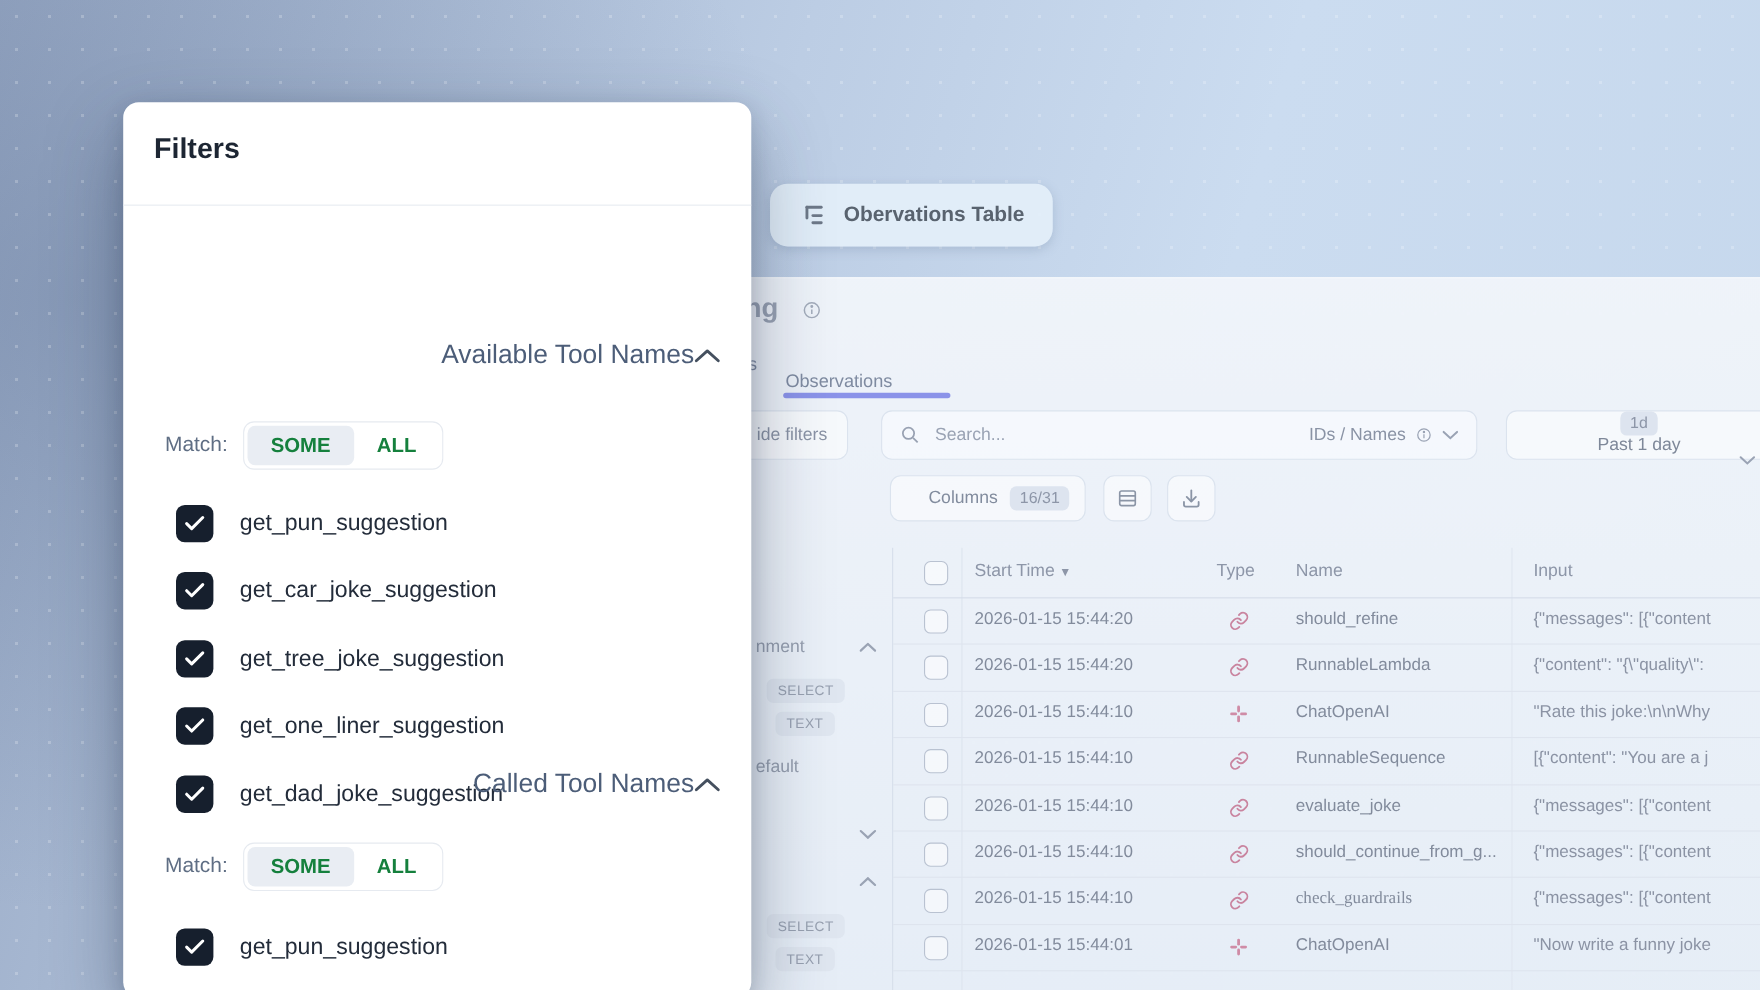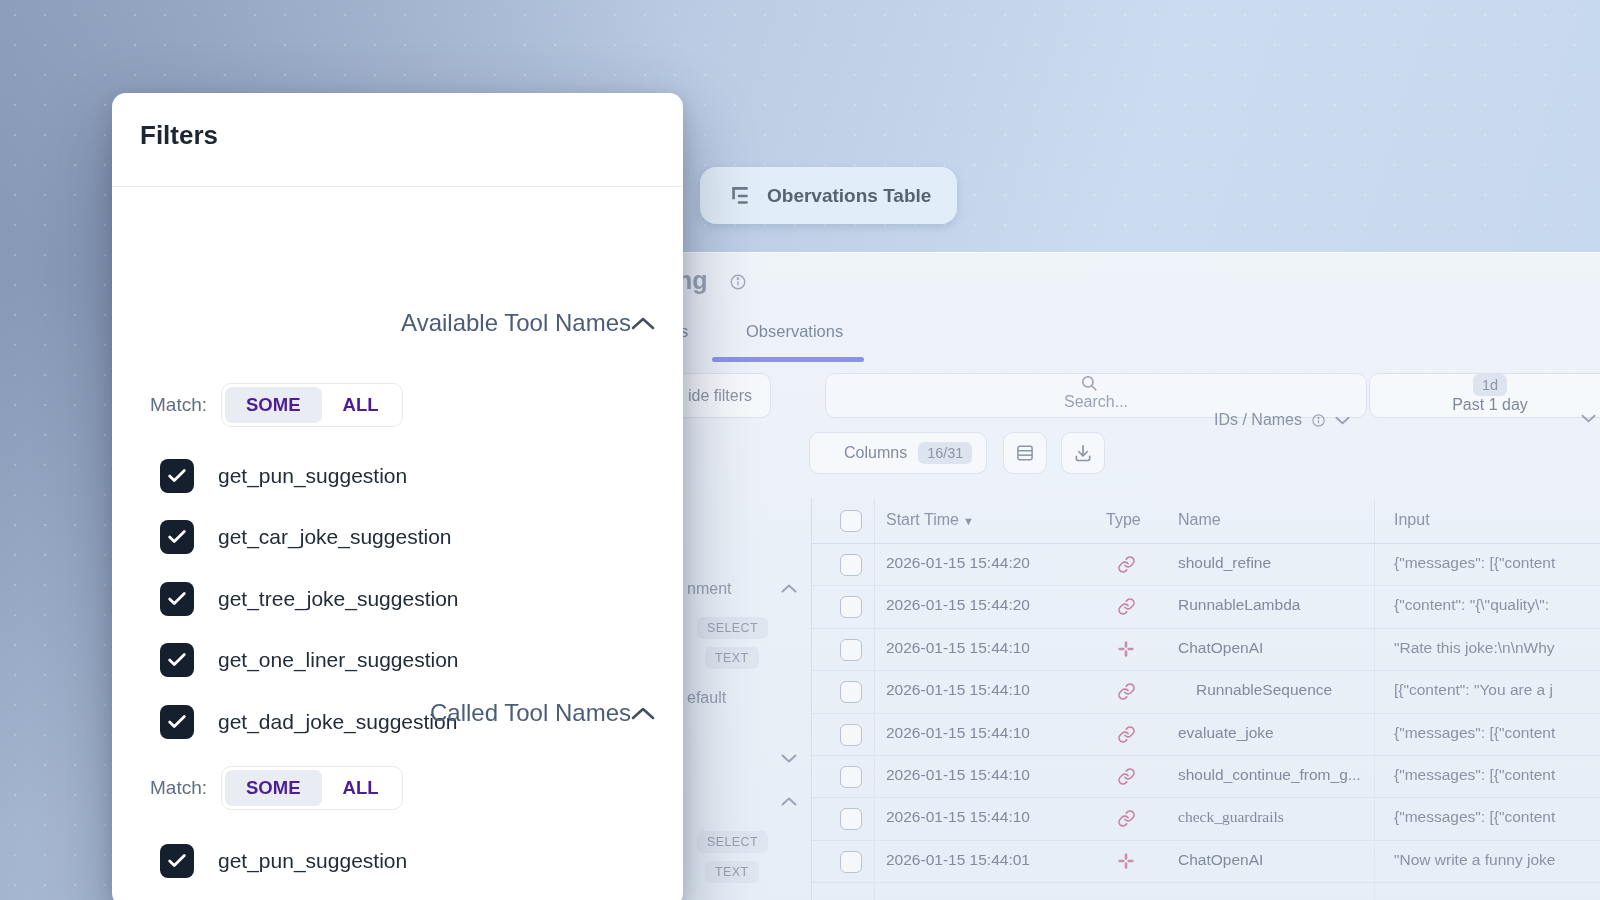--- a/index.html
+++ b/index.html
@@ -73,21 +73,21 @@
     background:#ffffff; border-radius:14px;
     box-shadow:0 28px 70px rgba(28,43,68,0.38), 0 6px 18px rgba(28,43,68,0.16);
   }
   .m-title { position:absolute; left:28px; top:27px; font-size:26px; font-weight:600; color:#1d2633; }
   .m-div { position:absolute; left:0; right:0; top:93px; height:1px; background:#e7ebf1; }
   .sec-head { position:absolute; left:28px; right:28px; display:flex; align-items:center; justify-content:flex-end; }
   .sec-title { font-size:24px; font-weight:500; color:#4c5d78; }
   .match-row { position:absolute; left:38px; display:flex; align-items:center; height:46px; }
   .match-label { font-size:19px; color:#5f6e84; }
   .toggle { display:flex; margin-left:14px; border:1px solid #e6eaf0; border-radius:10px; padding:3px; background:#fff; }
-  .seg { padding:7px 21px; font-size:18.5px; font-weight:600; color:#4c1d95; border-radius:7px; }
+  .seg { padding:7px 21px; font-size:18.5px; font-weight:600; color:#15803d; border-radius:7px; }
   .seg.sel { background:#e9edf3; }
   .items { position:absolute; left:48px; right:28px; }
   .item { display:flex; align-items:center; height:61.5px; }
   .mcb {
     width:34px; height:34px; border-radius:8px; background:#161f2d; flex:0 0 auto;
     display:flex; align-items:center; justify-content:center;
   }
   .item-label { margin-left:24px; font-size:21px; color:#232c3a; }
 
   svg { display:block; }
@@ -103,28 +103,28 @@
     <div class="abs app-title">ng</div>
     <span class="abs" style="left:52px;top:20px;">
       <svg width="18" height="18" viewBox="0 0 24 24" fill="none" stroke="#a2abba" stroke-width="1.8">
         <circle cx="12" cy="12" r="9"></circle>
           <line x1="12" y1="11" x2="12" y2="16.5"></line>
           <circle cx="12" cy="7.6" r="0.9" fill="#a2abba"></circle>
       </svg>
     </span>
 
     <div class="abs tab" style="left:3px;top:69px;">s</div>
-    <div class="abs tab" style="left:37px;top:69px;margin-left:32px;">Observations</div>
+    <div class="abs tab" style="left:37px;top:85px;">Observations</div>
     <div class="abs tab-underline"></div>
 
     <div class="gbtn" style="left:-58px;top:120px;width:152px;height:45px;justify-content:flex-end;padding-right:18px;">
       <span>ide filters</span>
     </div>
 
-    <div class="gbtn" style="left:148px;top:120px;width:542px;height:45px;background:rgba(250,252,255,0.6);padding:0 16px;flex-direction:column;">
+    <div class="gbtn" style="left:124px;top:120px;width:542px;height:45px;background:rgba(250,252,255,0.6);padding:0 16px;">
       <span style="margin-right:13px;">
         <svg width="19" height="19" viewBox="0 0 24 24" fill="none" stroke="#98a1b2" stroke-width="2">
           <circle cx="10" cy="10" r="6.5"></circle>
             <line x1="15.2" y1="15.2" x2="20.5" y2="20.5"></line>
         </svg>
       </span>
       <span style="color:#9aa3b4;">Search...</span>
       <span style="margin-left:auto;display:flex;align-items:center;gap:9px;">
         <span>IDs / Names</span>
         <span>
@@ -251,21 +251,21 @@
       </div>
       <div class="trow">
         <span class="cb" style="top:10px;"></span>
         <span class="c-time" style="top:10px;">2026-01-15 15:44:10</span>
         <span class="c-type" style="top:11px;">
             <svg width="19" height="19" viewBox="0 0 24 24" fill="none" stroke="#c9849f" stroke-width="2.1" stroke-linecap="round">
               <path d="M10 13a5 5 0 0 0 7.54.54l2.5-2.5a5 5 0 0 0-7.07-7.07l-1.2 1.2"></path>
               <path d="M14 11a5 5 0 0 0-7.54-.54l-2.5 2.5a5 5 0 0 0 7.07 7.07l1.2-1.2"></path>
             </svg>
           </span>
-        <span class="c-name" style="top:10px;margin-left:18px;">RunnableSequence</span>
+        <span class="c-name" style="top:10px;">RunnableSequence</span>
         <span class="c-input" style="top:10px;">[{"content": "You are a j</span>
       </div>
       <div class="trow">
         <span class="cb" style="top:10px;"></span>
         <span class="c-time" style="top:10px;">2026-01-15 15:44:10</span>
         <span class="c-type" style="top:11px;">
             <svg width="19" height="19" viewBox="0 0 24 24" fill="none" stroke="#c9849f" stroke-width="2.1" stroke-linecap="round">
               <path d="M10 13a5 5 0 0 0 7.54.54l2.5-2.5a5 5 0 0 0-7.07-7.07l-1.2 1.2"></path>
               <path d="M14 11a5 5 0 0 0-7.54-.54l-2.5 2.5a5 5 0 0 0 7.07 7.07l1.2-1.2"></path>
             </svg>

